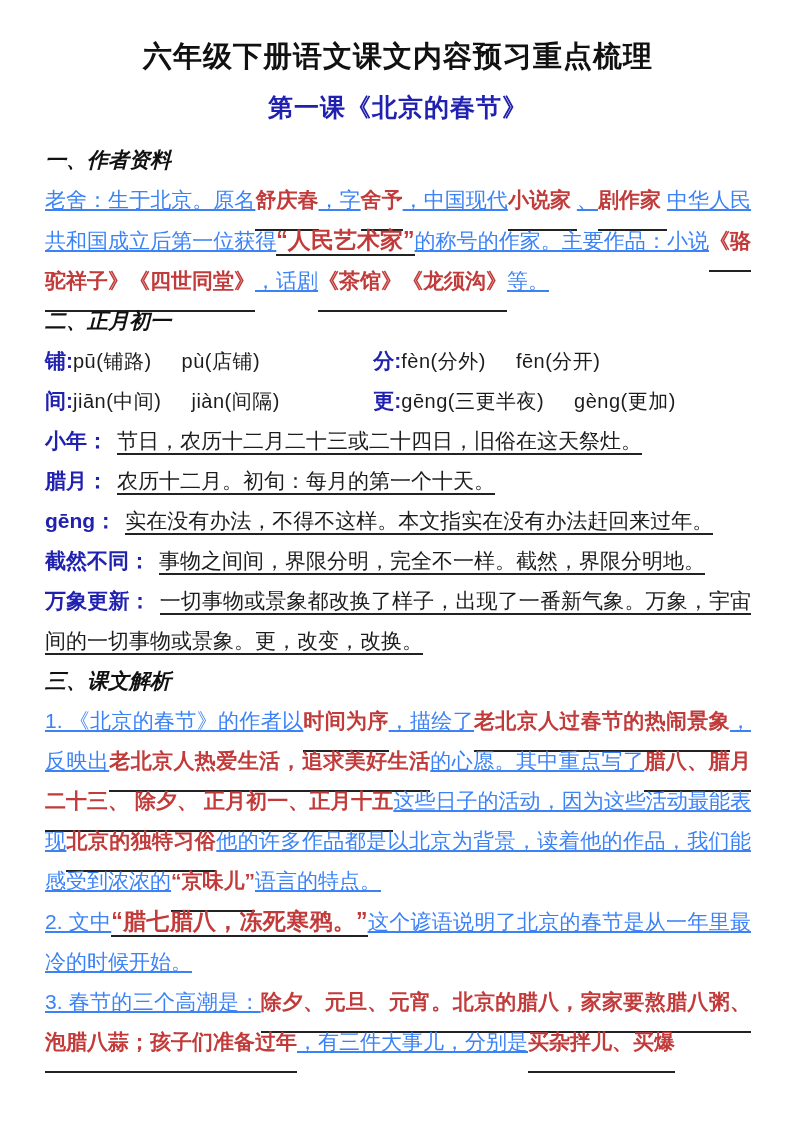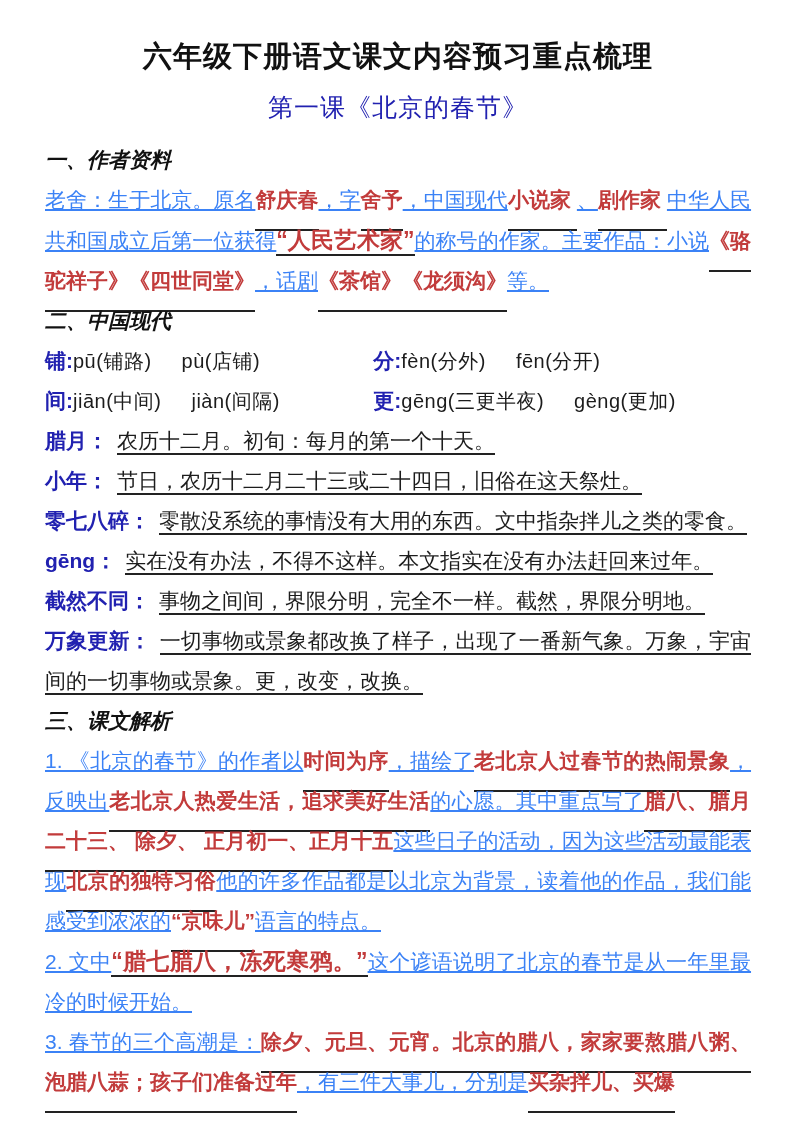--- a/index.html
+++ b/index.html
@@ -7,21 +7,21 @@
     width:793px;height:1122px;overflow:hidden;
     font-family:"Liberation Sans","DejaVu Sans",sans-serif;
     color:#1c1c1c;
   }
   .page{box-sizing:border-box;width:793px;height:936px;padding:24px 42px 0 45px;background:#fff;}
   h1.doc-title{
     font-size:29px;font-weight:700;text-align:center;color:#111;
     margin:12px 0 0;line-height:40px;letter-spacing:1px;
   }
   h2.lesson-title{
-    font-size:25px;font-weight:400;text-align:center;
+    font-size:25px;font-weight:700;text-align:center;
     color:var(--blue,#2121b0);
     margin:14px 0 16px;line-height:34px;letter-spacing:1px;
   }
   h3.sec-heading{
     font-size:21px;font-weight:700;color:#111;
     margin:0;line-height:40px;font-style:italic;
   }
   .para{font-size:21px;line-height:40px;margin:0;text-align:justify;}
   .seg-plain{color:#3b82f6;text-decoration:underline;}
   .seg-red{
@@ -54,21 +54,21 @@
 
   <h1 class="doc-title">六年级下册语文课文内容预习重点梳理</h1>
   <h2 class="lesson-title">第一课《北京的春节》</h2>
 
   <section>
     <h3 class="sec-heading">一、作者资料</h3>
     <p class="para"><span class="seg-plain">老舍：生于北京。原名</span><span class="seg-red">舒庆春</span><span class="seg-plain">，字</span><span class="seg-red">舍予</span><span class="seg-plain">，中国现代</span><span class="seg-red">小说家 </span><span class="seg-plain">、</span><span class="seg-red">剧作家 </span><span class="seg-plain"> 中华人民共和国成立后第一位获得</span><span class="seg-red-big">“人民艺术家”</span><span class="seg-plain">的称号的作家。主要作品：小说</span><span class="seg-red">《骆驼祥子》《四世同堂》</span><span class="seg-plain">，话剧</span><span class="seg-red">《茶馆》《龙须沟》</span><span class="seg-plain">等。</span></p>
   </section>
 
   <section>
-    <h3 class="sec-heading">二、中国现代</h3>
+    <h3 class="sec-heading">二、正月初一</h3>
     <div class="pinyin-grid">
         <div class="pinyin-row">
           <span class="pinyin-char">铺:</span>
           <span class="pinyin-entry">pū(铺路)</span>
           <span class="pinyin-entry">pù(店铺)</span>
         </div>
         <div class="pinyin-row">
           <span class="pinyin-char">分:</span>
           <span class="pinyin-entry">fèn(分外)</span>
           <span class="pinyin-entry">fēn(分开)</span>
@@ -78,23 +78,22 @@
           <span class="pinyin-entry">jiān(中间)</span>
           <span class="pinyin-entry">jiàn(间隔)</span>
         </div>
         <div class="pinyin-row">
           <span class="pinyin-char">更:</span>
           <span class="pinyin-entry">gēng(三更半夜)</span>
           <span class="pinyin-entry">gèng(更加)</span>
         </div>
       </div>
     <div>
+        <div class="term-line"><span class="term">小年：</span><span class="def">节日，农历十二月二十三或二十四日，旧俗在这天祭灶。</span></div>
         <div class="term-line"><span class="term">腊月：</span><span class="def">农历十二月。初旬：每月的第一个十天。</span></div>
-        <div class="term-line"><span class="term">小年：</span><span class="def">节日，农历十二月二十三或二十四日，旧俗在这天祭灶。</span></div>
-        <div class="term-line"><span class="term">零七八碎：</span><span class="def">零散没系统的事情没有大用的东西。文中指杂拌儿之类的零食。</span></div>
         <div class="term-line"><span class="term">gēng：</span><span class="def">实在没有办法，不得不这样。本文指实在没有办法赶回来过年。</span></div>
         <div class="term-line"><span class="term">截然不同：</span><span class="def">事物之间间，界限分明，完全不一样。截然，界限分明地。</span></div>
         <div class="term-line"><span class="term">万象更新：</span><span class="def">一切事物或景象都改换了样子，出现了一番新气象。万象，宇宙间的一切事物或景象。更，改变，改换。</span></div>
       </div>
   </section>
 
   <section>
     <h3 class="sec-heading">三、课文解析</h3>
     <div>
         <p class="para"><span class="seg-plain">1. 《北京的春节》的作者以</span><span class="seg-red">时间为序</span><span class="seg-plain">，描绘了</span><span class="seg-red">老北京人过春节的热闹景象</span><span class="seg-plain">，反映出</span><span class="seg-red">老北京人热爱生活，追求美好生活</span><span class="seg-plain">的心愿。其中重点写了</span><span class="seg-red">腊八、腊月二十三、 除夕、 正月初一、正月十五</span><span class="seg-plain">这些日子的活动，因为这些活动最能表现</span><span class="seg-red">北京的独特习俗</span><span class="seg-plain">他的许多作品都是以北京为背景，读着他的作品，我们能感受到浓浓的</span><span class="seg-red">“京味儿”</span><span class="seg-plain">语言的特点。</span></p>

